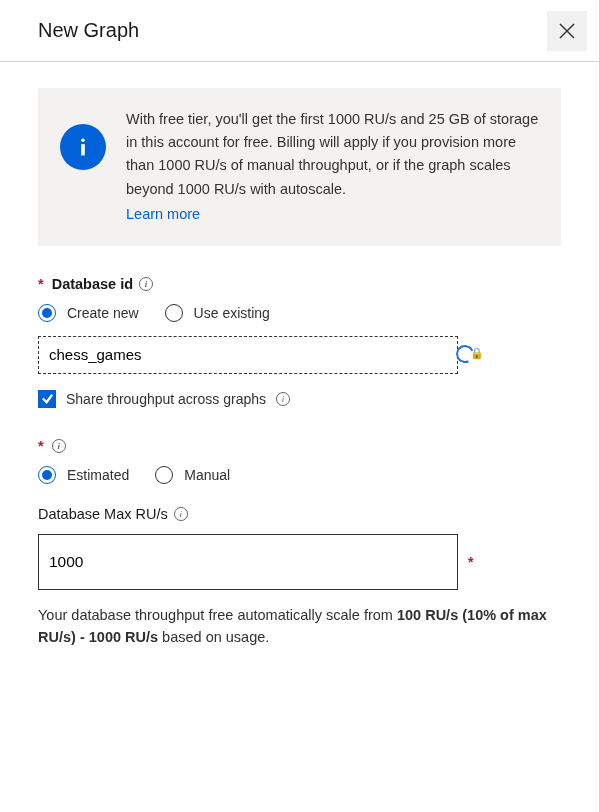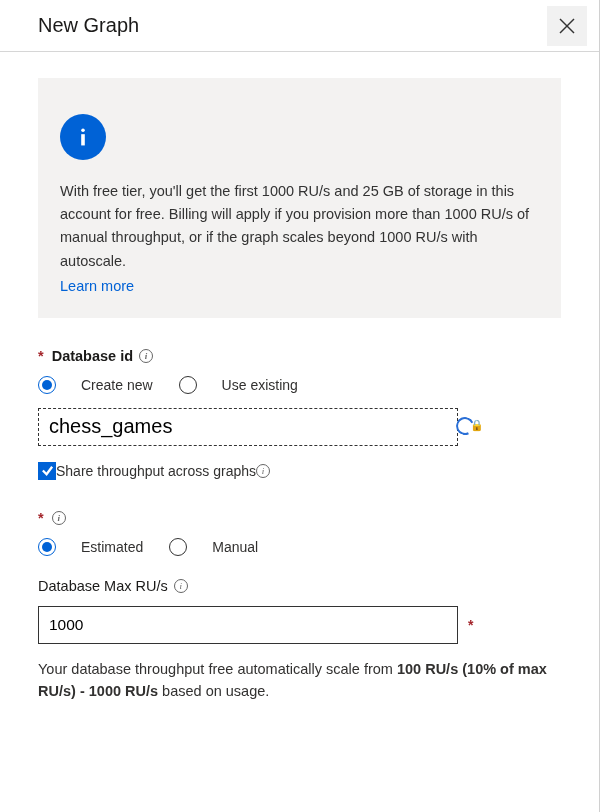--- a/index.html
+++ b/index.html
@@ -17,21 +17,21 @@
     width: 600px;
     height: 812px;
     position: relative;
     border-right: 1px solid #d0d0d0;
   }
   .header {
     display: flex;
     align-items: center;
     justify-content: space-between;
     padding: 0 12px 0 38px;
-    height: 52px;
+    height: 62px;
     border-bottom: 1px solid #d6d6d6;
   }
   .header h1 {
     font-size: 20px;
     font-weight: 400;
     margin: 0;
     color: #1b1a19;
   }
   .close-btn {
     width: 40px; height: 40px;
@@ -44,21 +44,20 @@
   .close-btn svg { width: 16px; height: 16px; }
   .content {
     padding: 26px 38px 20px 38px;
   }
   .info-box {
     background: #f3f2f1;
     padding: 20px 22px 20px 22px;
     display: flex;
     gap: 20px;
     align-items: flex-start;
-    flex-direction: column;
   }
   .info-circle {
     flex: 0 0 auto;
     width: 46px; height: 46px;
     border-radius: 50%;
     background: #0062d6;
     display: flex;
     align-items: center;
     justify-content: center;
     margin-top: 16px;
@@ -102,21 +101,21 @@
   }
   .radio-row {
     display: flex;
     gap: 26px;
     margin-bottom: 14px;
     align-items: center;
   }
   .radio-item {
     display: flex;
     align-items: center;
-    gap: 25px;
+    gap: 11px;
     cursor: pointer;
   }
   .radio {
     width: 18px; height: 18px;
     border: 1px solid #333;
     border-radius: 50%;
     display: flex;
     align-items: center;
     justify-content: center;
     background: #fff;
@@ -128,28 +127,28 @@
     border-radius: 50%;
     background: #0062d6;
   }
   .input-wrap {
     position: relative;
   }
   .text-input {
     width: 420px;
     height: 38px;
     padding: 4px 10px;
-    font-size: 20px;
+    font-size: 15px;
     border: 1px dashed #333;
     outline: none;
     font-family: inherit;
   }
   .text-input-solid {
     width: 420px;
-    height: 38px;
+    height: 56px;
     padding: 4px 10px;
     font-size: 15.5px;
     border: 1px solid #333;
     outline: none;
     font-family: inherit;
   }
   .required-after {
     color: #a4262c;
     margin-left: 6px;
     font-weight: 600;
@@ -170,20 +169,21 @@
   }
   .lock-badge .lock {
     margin-left: -4px;
     font-size: 11px;
     color: #222;
   }
   .checkbox-row {
     margin-top: 16px;
     display: flex;
     align-items: center;
+    gap: 10px;
   }
   .checkbox {
     width: 18px; height: 18px;
     background: #0062d6;
     display: flex;
     align-items: center;
     justify-content: center;
     cursor: pointer;
   }
   .checkbox svg { width: 13px; height: 13px; stroke: #fff; stroke-width: 2.5; fill: none; }

